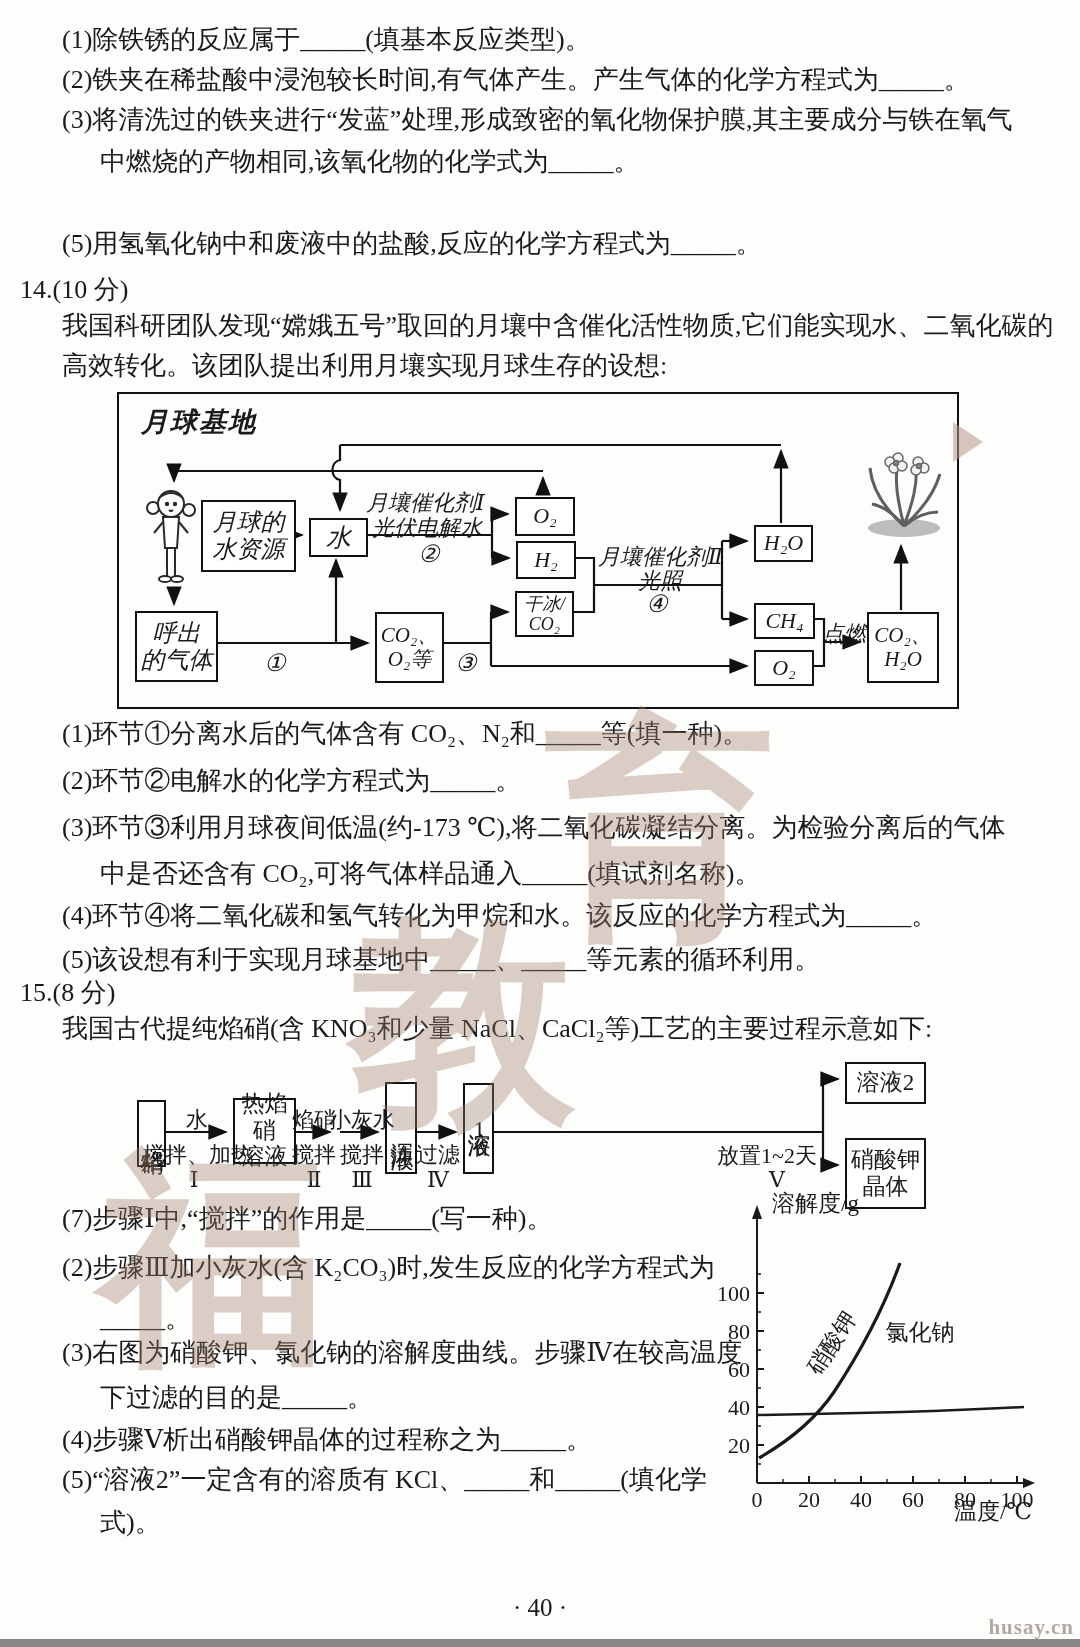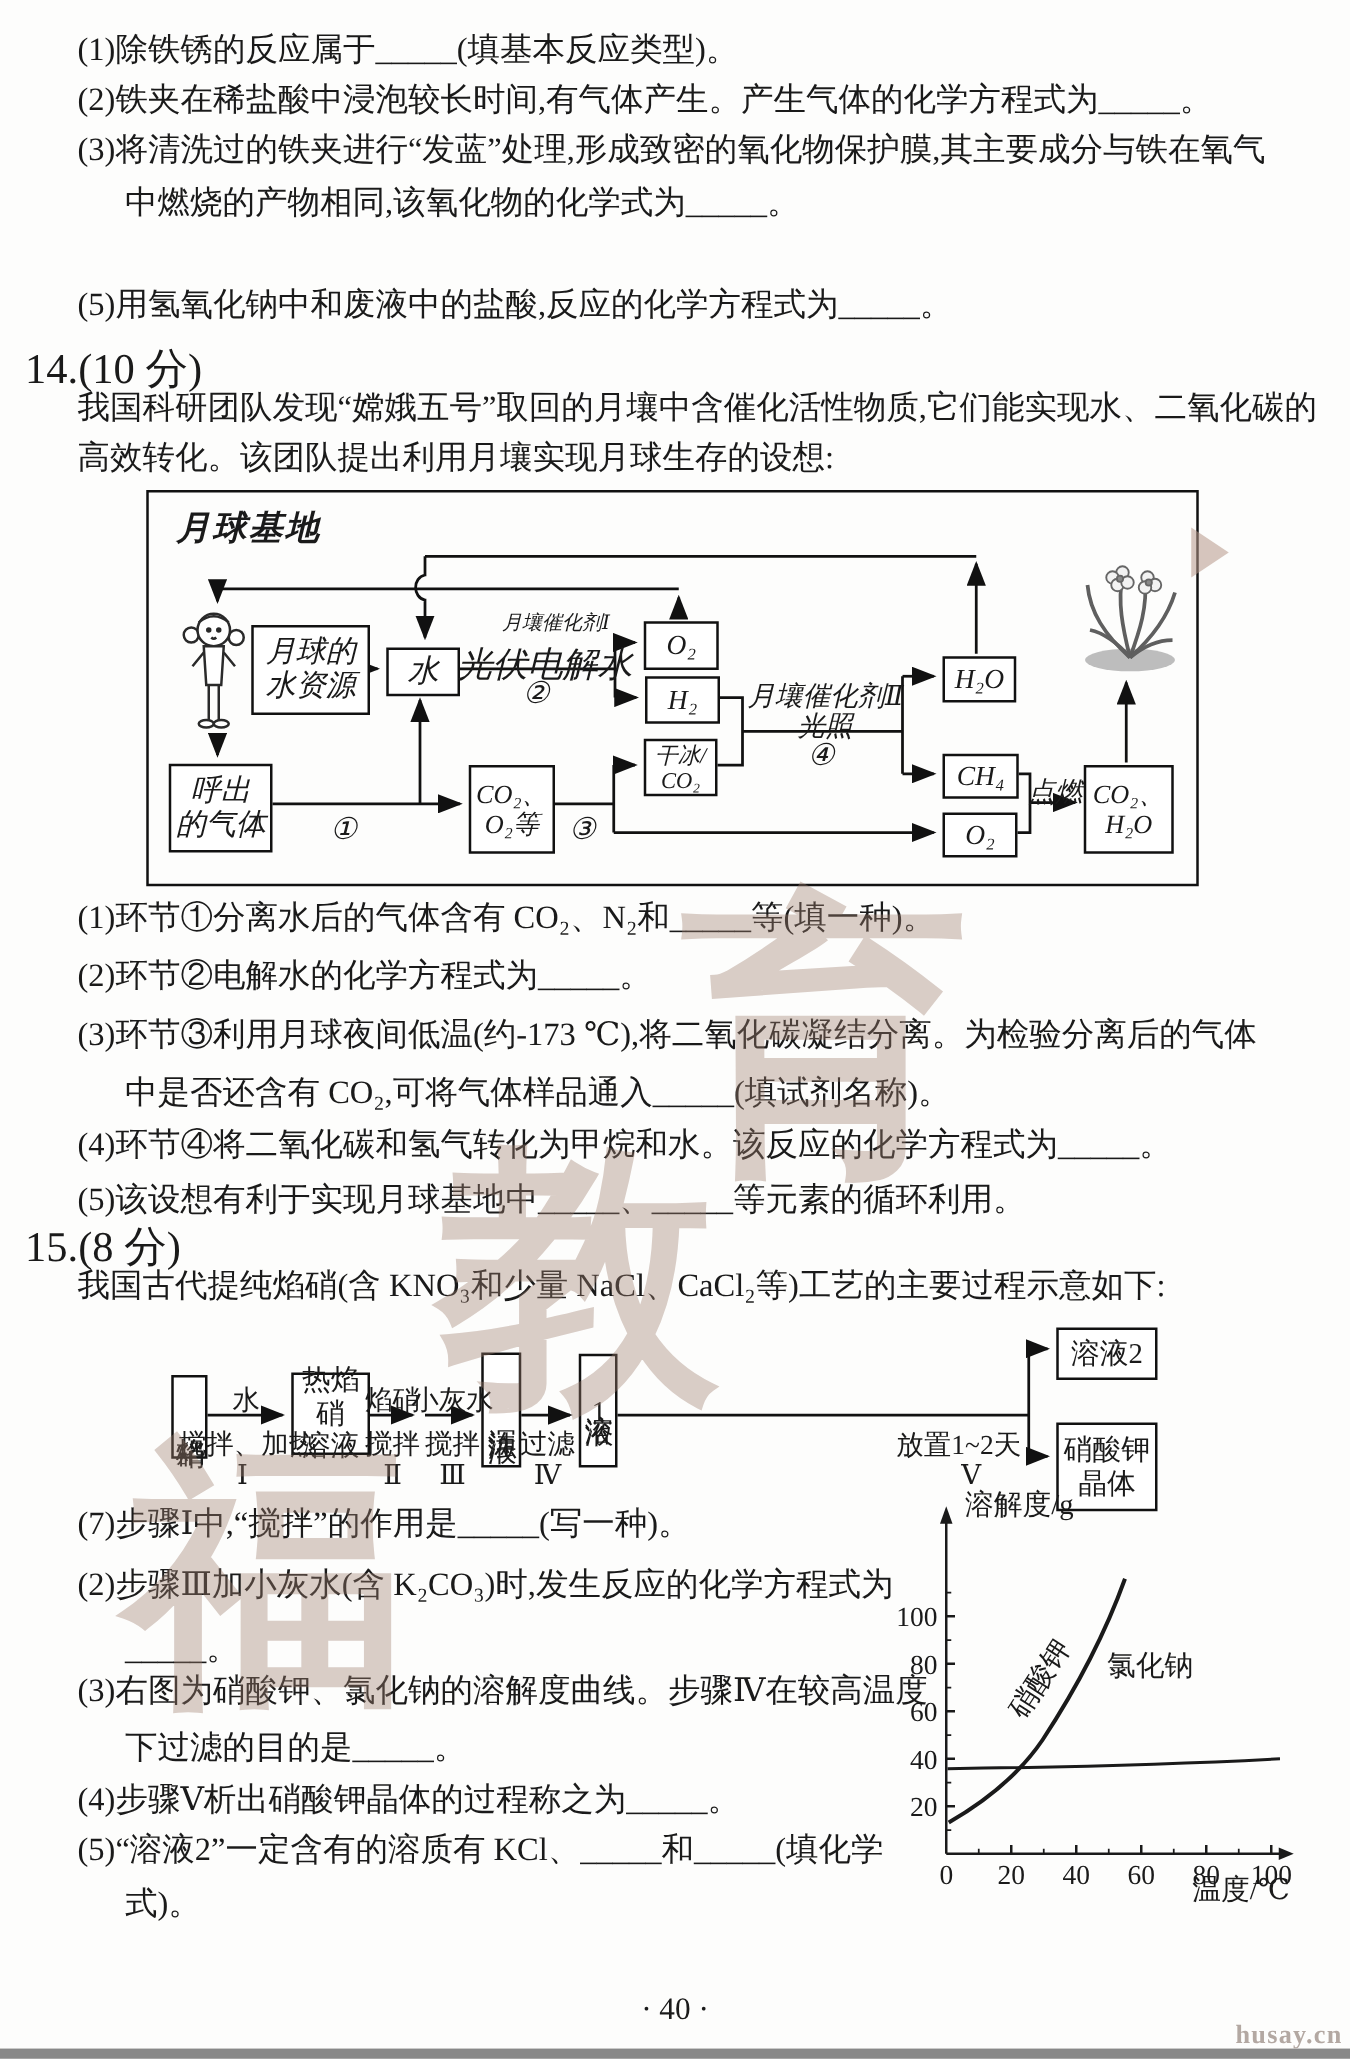--- a/index.html
+++ b/index.html
@@ -1,19 +1,19 @@
 <!DOCTYPE html>
 <html><head>
 <meta charset="utf-8">
 <style>
   html,body{margin:0;padding:0;background:#888;}
   .page{position:relative;width:1080px;height:1639px;background:#fdfdfc;margin:0 auto;
         font-family:"Liberation Serif","DejaVu Serif",serif;color:#1a1a1a;overflow:hidden;}
   .line{position:absolute;font-size:26px;line-height:32px;white-space:nowrap;}
-  .head{position:absolute;font-size:34px;white-space:nowrap;}
+  .head{position:absolute;font-size:26px;white-space:nowrap;}
   
   .d1{position:absolute;left:117px;top:392px;width:838px;height:313px;border:2.5px solid #111;font-style:italic;}
   .d1 .bx{position:absolute;border:2px solid #111;background:#fff;display:flex;flex-direction:column;
           align-items:center;justify-content:center;text-align:center;line-height:1.12;}
   .d1 .lb{position:absolute;white-space:nowrap;}
   .d1 svg.wires{position:absolute;left:0;top:0;}
   .d1title{position:absolute;left:22px;top:10px;font-size:27px;font-weight:bold;letter-spacing:2px;}
   
   .d2{position:absolute;left:130px;top:1055px;width:800px;height:170px;}
   .d2 .bx{position:absolute;border:2px solid #111;background:#fff;display:flex;flex-direction:column;
@@ -167,22 +167,22 @@
     </div>
     <div class="bx" style="left:16px;top:217px;width:79px;height:67px;font-size:24px">
       <span>呼出</span>
       <span>的气体</span>
     </div>
     <div class="bx" style="left:256px;top:218px;width:65px;height:67px;font-size:21px">
       <span>CO₂、</span>
       <span>O₂等</span>
     </div>
 
-    <div class="lb" style="left:247px;top:94px;width:122px;text-align:right;font-size:16px">月壤催化剂Ⅰ</div>
-    <div class="lb" style="left:247px;top:119px;width:122px;text-align:center;font-size:28px">光伏电解水</div>
+    <div class="lb" style="left:247px;top:94px;width:122px;text-align:left;font-size:22px">月壤催化剂Ⅰ</div>
+    <div class="lb" style="left:247px;top:119px;width:122px;text-align:center;font-size:22px">光伏电解水</div>
     <div class="lb" style="left:299px;top:146px;font-size:24px">②</div>
     <div class="lb" style="left:479px;top:148px;width:124px;text-align:left;font-size:22px">月壤催化剂Ⅱ</div>
     <div class="lb" style="left:479px;top:172px;width:124px;text-align:center;font-size:22px">光照</div>
     <div class="lb" style="left:527px;top:196px;font-size:24px">④</div>
     <div class="lb" style="left:145px;top:255px;font-size:24px">①</div>
     <div class="lb" style="left:336px;top:255px;font-size:24px">③</div>
     <div class="lb" style="left:703px;top:225px;font-size:22px">点燃</div>
   </div>
 
   <div class="line" style="left:62px;top:718px">(1)环节①分离水后的气体含有 CO₂、N₂和_____等(填一种)。</div>

